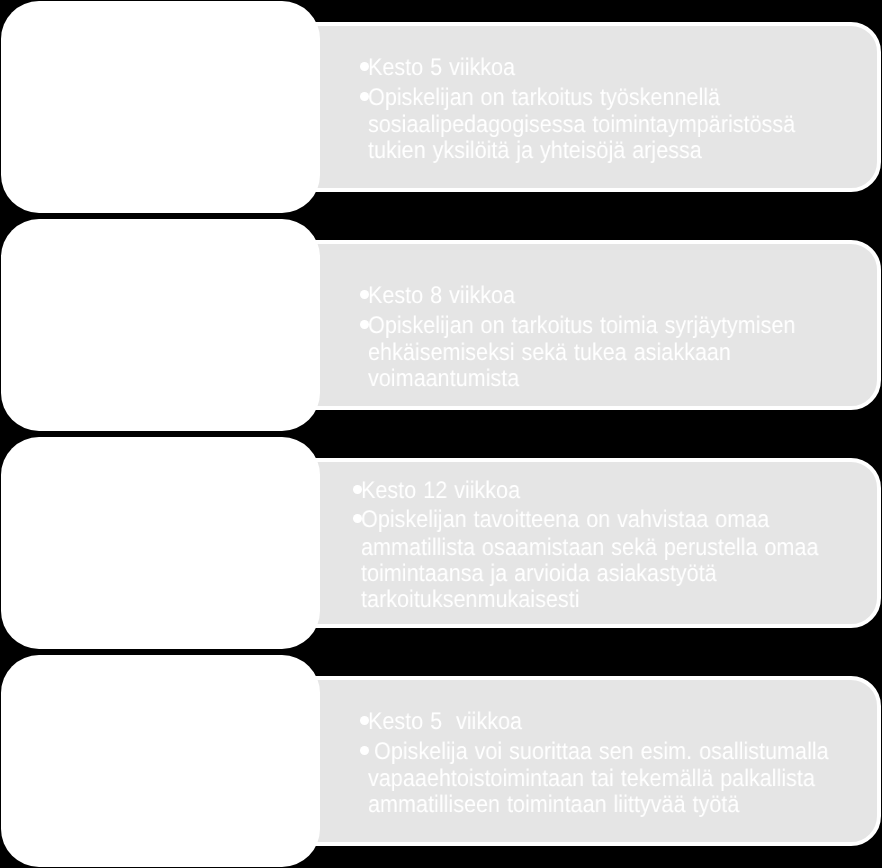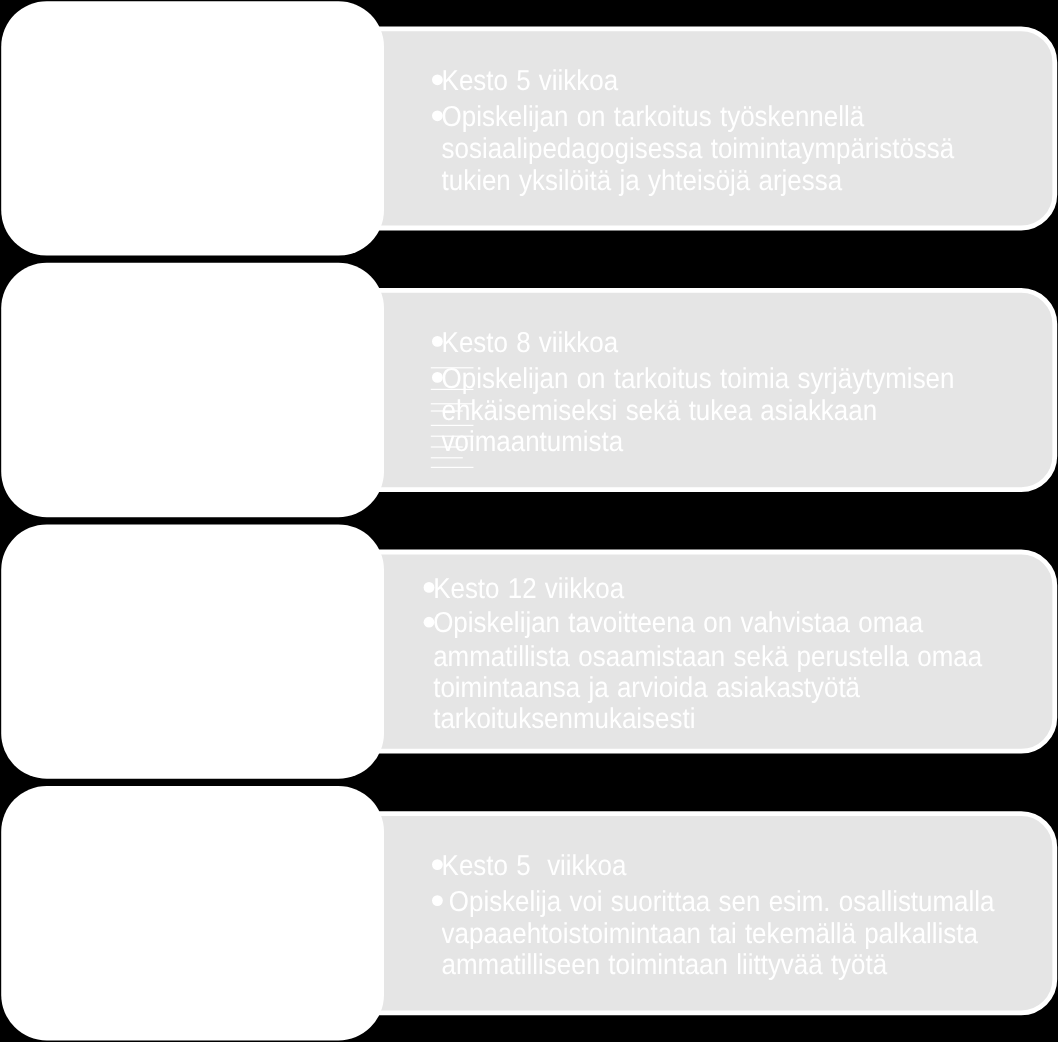--- a/index.html
+++ b/index.html
@@ -49,21 +49,21 @@
         <span class="tx" style="left:9px">Opiskelijan on tarkoitus työskennellä</span>
       </div>
       <div class="ln">
         <span class="tx" style="left:9px">sosiaalipedagogisessa toimintaympäristössä</span>
       </div>
       <div class="ln">
         <span class="tx" style="left:9px">tukien yksilöitä ja yhteisöjä arjessa</span>
       </div>
   </div>
 
-  <div class="txtblock" style="left:359px;top:274px;text-decoration:underline;">
+  <div class="txtblock" style="left:359px;top:284px;">
       <div class="ln">
         <span class="bul"></span>
         <span class="tx" style="left:9px">Kesto 8 viikkoa</span>
       </div>
       <div class="ln">
         <span class="bul"></span>
         <span class="tx" style="left:9px">Opiskelijan on tarkoitus toimia syrjäytymisen</span>
       </div>
       <div class="ln">
         <span class="tx" style="left:9px">ehkäisemiseksi sekä tukea asiakkaan</span>

